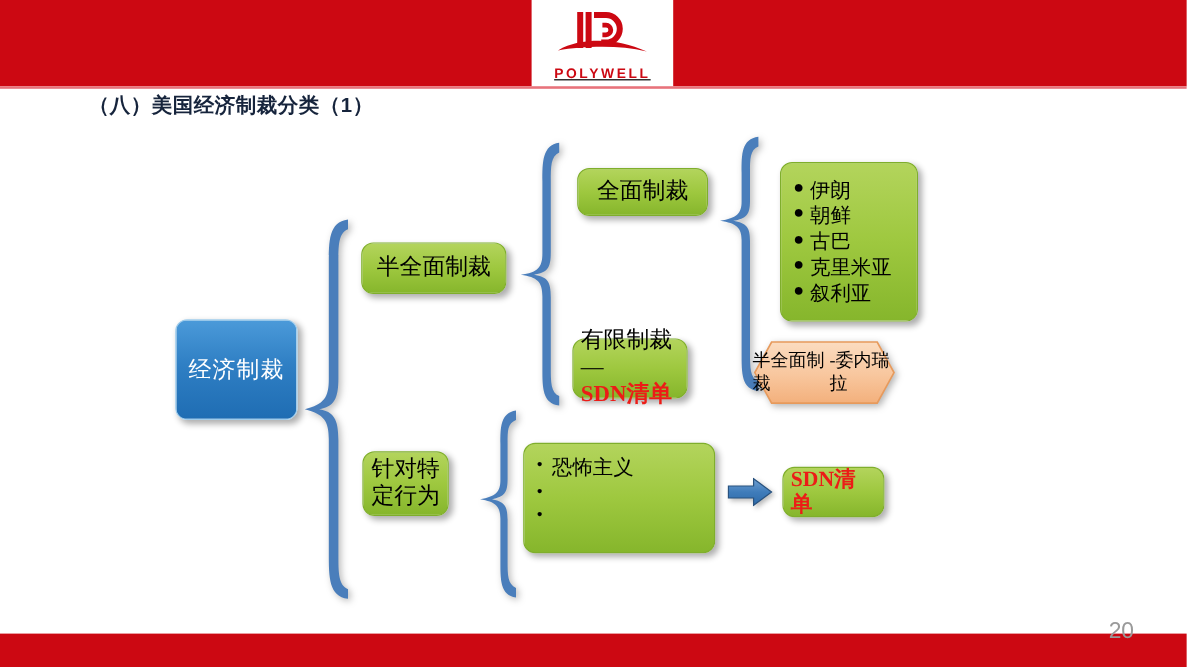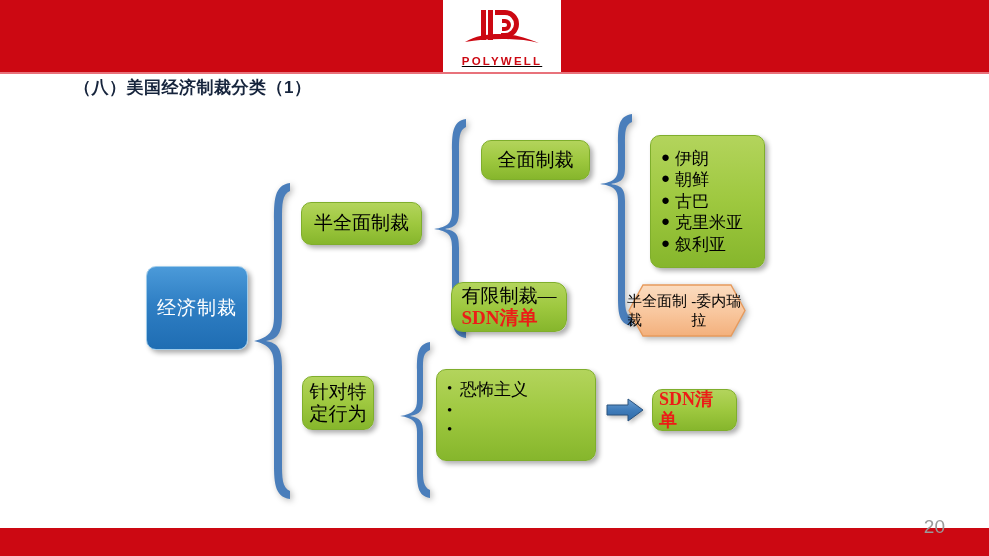--- a/index.html
+++ b/index.html
@@ -107,21 +107,21 @@
     font-size: 19px;
   }
 
   .node-green .inner { padding: 2px 6px; line-height: 1.18; }
 
   
   #node-economic-sanctions { left: 146px; top: 266px; width: 102px; height: 84px; }
   #node-country-specific   { left: 301px; top: 202px; width: 121px; height: 43px; }
   #node-conduct-specific   { left: 302px; top: 376px; width: 72px; height: 54px; }
   #node-comprehensive      { left: 481px; top: 140px; width: 109px; height: 40px; }
-  #node-limited            { left: 451px; top: 282px; width: 116px; height: 50px; border-radius: 12px; }
+  #node-limited            { left: 477px; top: 282px; width: 96px; height: 50px; }
 
   #node-country-list { left: 650px; top: 135px; width: 115px; height: 133px; }
   #node-conduct-list { left: 436px; top: 369px; width: 160px; height: 92px; }
   #node-sdn-final    { left: 652px; top: 389px; width: 85px; height: 42px; }
 
   
   .list-node {
     align-items: flex-start;
     justify-content: flex-start;
     padding: 12px 8px 8px 10px;

